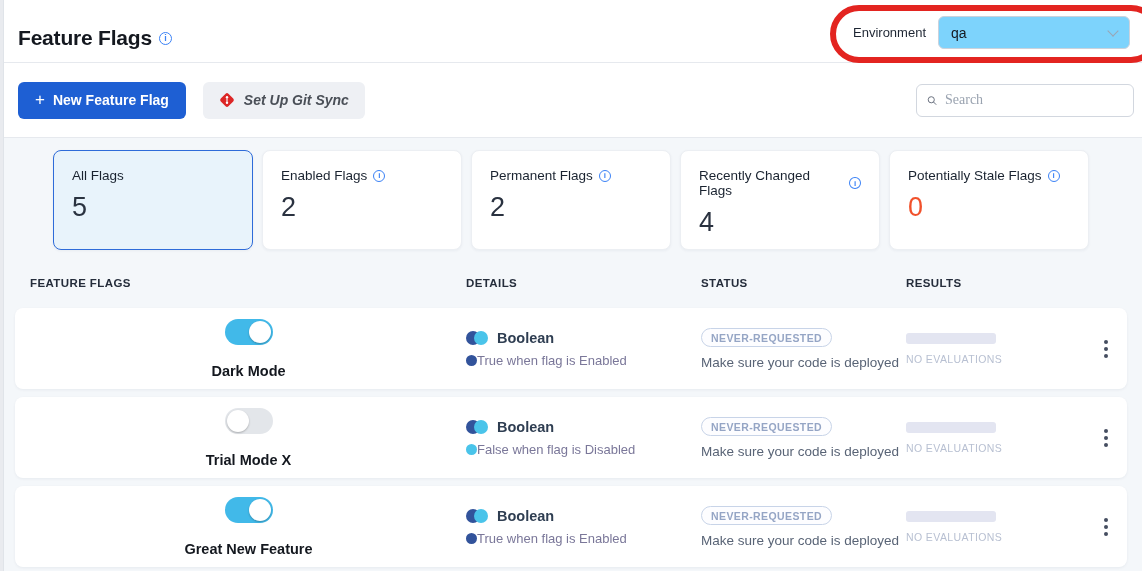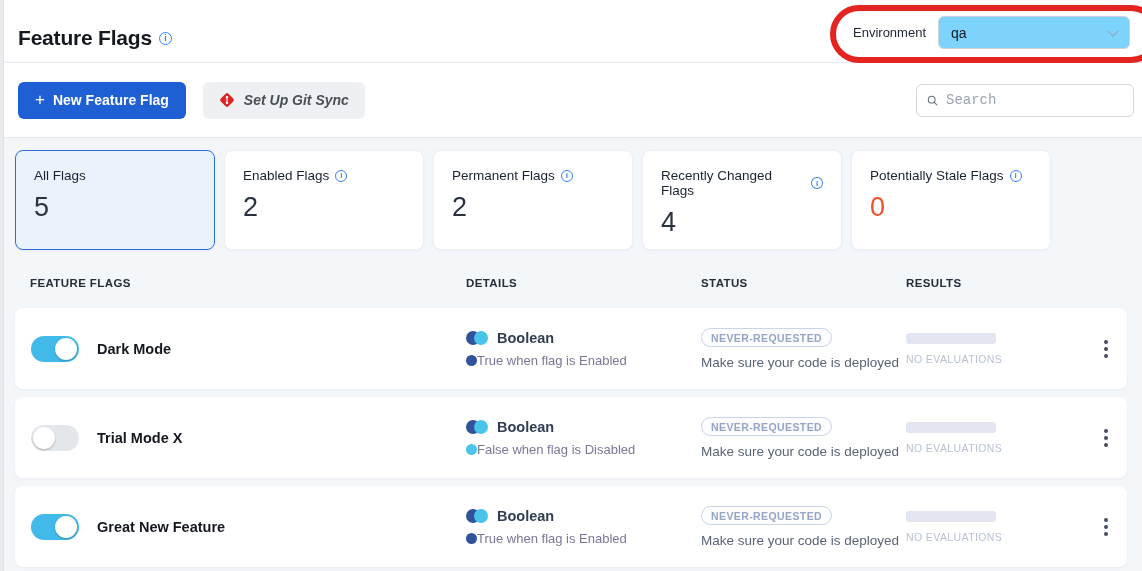--- a/index.html
+++ b/index.html
@@ -60,46 +60,46 @@
     background:#eef0f4; color:#4a4f57; border:none; border-radius:6px;
     height:37px; padding:0 16px; font-family:inherit; font-size:14px; font-weight:700; cursor:pointer;font-style:italic;
   }
   .spacer{ flex:1; }
   .search-box{
     display:flex; align-items:center; gap:8px;
     width:218px; height:33px; border:1px solid #d2d7df; border-radius:6px;
     background:#fff; padding:0 10px;
   }
   .search-box input{
-    border:none; outline:none; flex:1; font-family:Liberation Mono, monospace; font-size:14px; color:#1a222e; background:transparent;
+    border:none; outline:none; flex:1; font-family:Liberation Serif, serif; font-size:14px; color:#1a222e; background:transparent;
   }
   .search-box input::placeholder{ color:#9aa3b0; }
   
   .content{ padding:12px 15px 0 15px; }
-  .stats-row{ display:flex; gap:9px; }
+  .stats-row{ display:flex; gap:9px;justify-content:center; }
   .stat-card{
     width:200px; height:100px; background:#fff; border:1px solid #eceff3; border-radius:8px;
     padding:17px 18px; box-shadow:0 1px 3px rgba(25,39,70,0.05); cursor:pointer;
   }
   .stat-card.selected{ background:#e8f3fb; border:1px solid #2e6bd9; }
   .stat-label{ font-size:13.5px; color:#1a2330; display:flex; align-items:center; gap:6px; }
   .stat-value{ font-size:27px; font-weight:500; color:#2a3240; margin-top:9px; }
   .stat-value.orange{ color:#f1512b; }
   
   .grid-cols{ display:grid; grid-template-columns:451px 235px 205px 178px 1fr; }
   .table-header{ height:58px; align-items:center; padding-top:8px; }
   .th{
     font-size:11.5px; font-weight:700; color:#252d3b; letter-spacing:0.4px;
   }
   .th.first{ padding-left:15px; }
   .flag-row{
     background:#fff; border-radius:8px; height:81px; margin-bottom:8px;
     align-items:center; box-shadow:0 1px 3px rgba(25,39,70,0.06);
   }
-  .name-cell{ display:flex; align-items:center; gap:18px; padding-left:16px; }
+  .name-cell{ display:flex; align-items:center; gap:18px; padding-left:16px;flex-direction:column; }
   .toggle{
     width:48px; height:26px; border-radius:13px; position:relative; cursor:pointer; flex:none;
   }
   .toggle.on{ background:#41b9e9; }
   .toggle.off{ background:#e3e6ea; }
   .toggle .knob{
     position:absolute; top:2px; width:22px; height:22px; border-radius:50%;
     background:#fff; box-shadow:0 1px 2px rgba(0,0,0,0.25);
   }
   .toggle.on .knob{ right:2px; }

